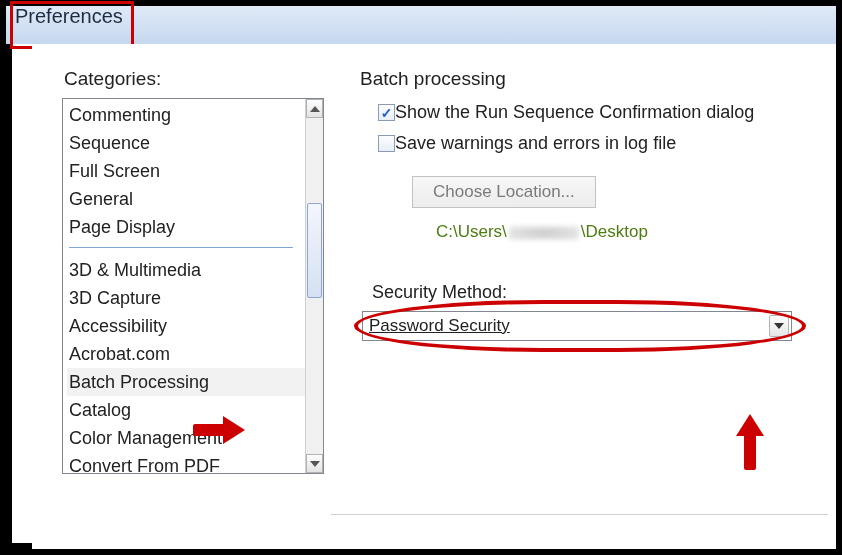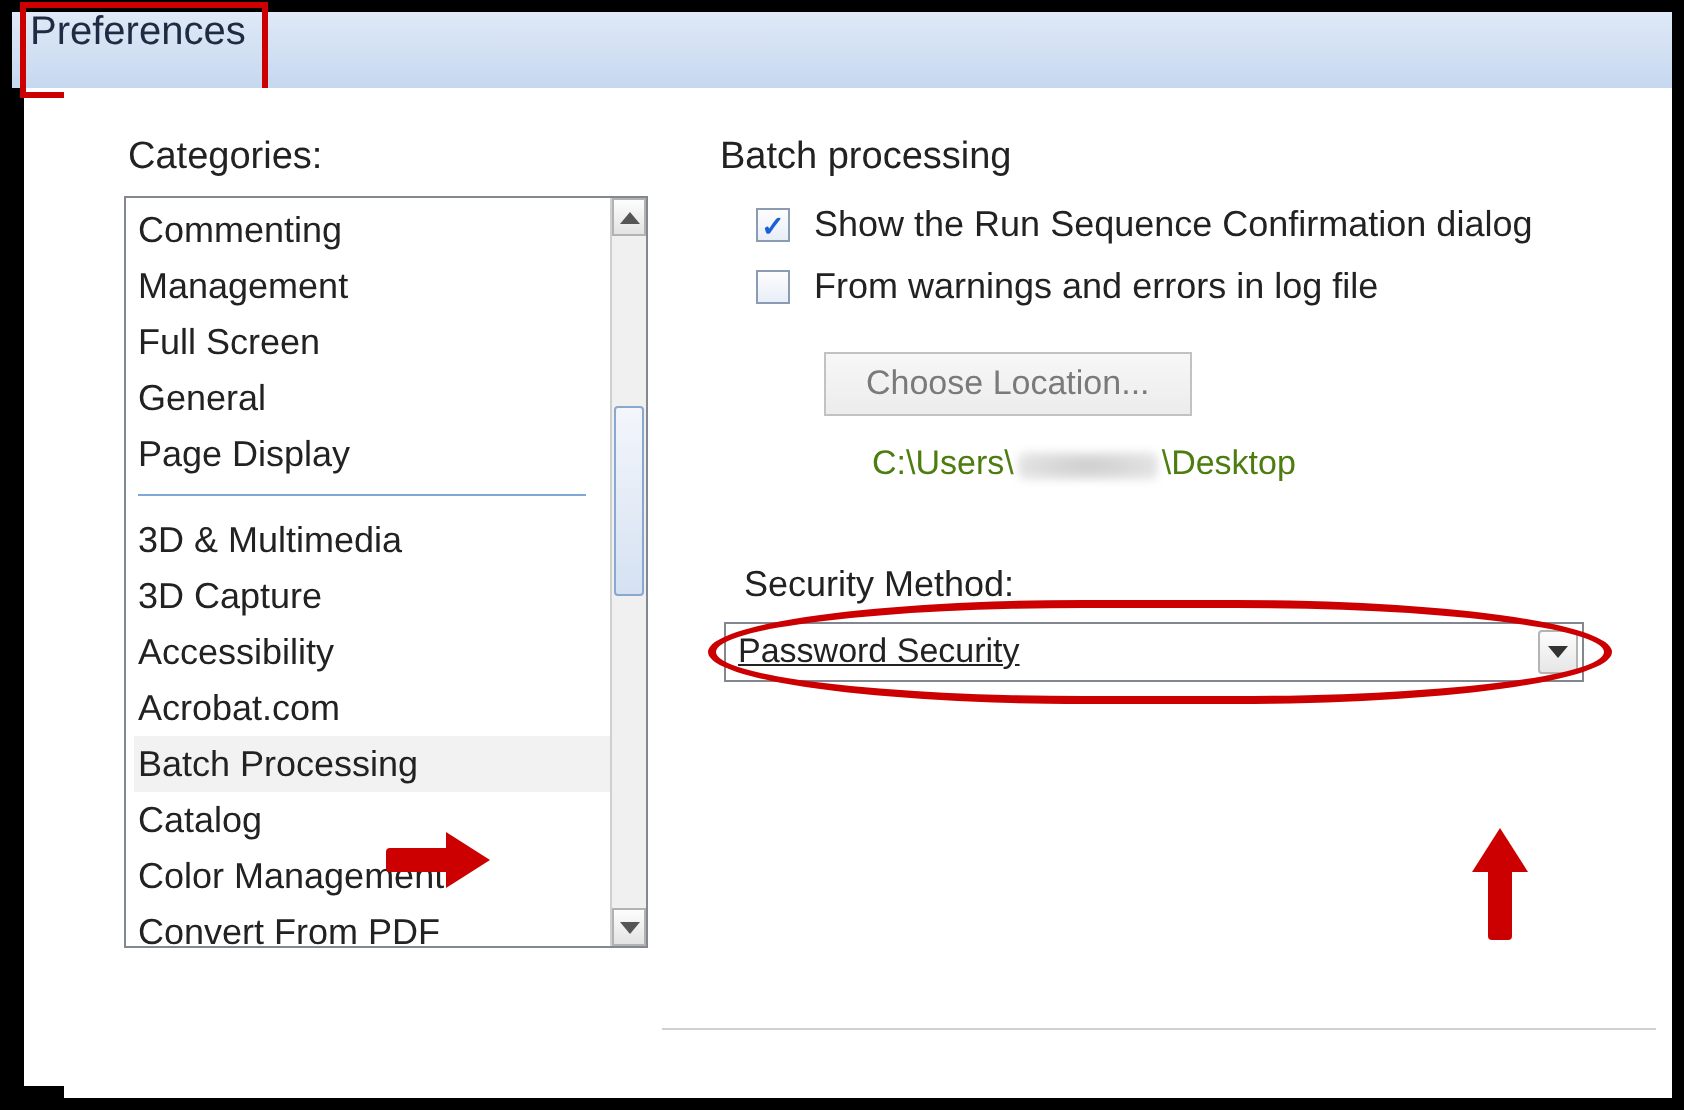--- a/index.html
+++ b/index.html
@@ -114,21 +114,21 @@
       padding: 16px 12px 0 28px;
       position: relative;
     }
     .section-title {
       font-size: 19px;
       margin: 0 0 12px 0;
     }
     .row-cb {
       display: flex;
       align-items: center;
-      gap: 12px;
+      gap: 0;
       margin: 10px 0 10px 18px;
       font-size: 18px;
     }
     .cb {
       width: 17px; height: 17px;
       border: 1px solid #8a9bb3;
       background: linear-gradient(#fdfdfd, #e8eef7);
       display: inline-flex; align-items: center; justify-content: center;
     }
     .cb.checked::after {
@@ -253,21 +253,21 @@
   </div>
 
   <div class="client">
 
     <div class="left-pane">
       <div class="cat-label">Categories:</div>
 
       <div class="listbox">
         <div class="list-items" id="list-items">
             <div class="li">Commenting</div>
-            <div class="li">Management</div>
+            <div class="li">Sequence</div>
             <div class="li">Full Screen</div>
             <div class="li">General</div>
             <div class="li">Page Display</div>
             <div class="separator"></div>
             <div class="li">3D &amp; Multimedia</div>
             <div class="li">3D Capture</div>
             <div class="li">Accessibility</div>
             <div class="li">Acrobat.com</div>
             <div class="li selected">Batch Processing</div>
             <div class="li">Catalog</div>
@@ -292,21 +292,21 @@
     <div class="right-pane">
       <div class="section-title">Batch processing</div>
 
       <div class="row-cb">
         <span class="cb checked"></span>
         <span>Show the Run Sequence Confirmation dialog</span>
       </div>
 
       <div class="row-cb">
         <span class="cb"></span>
-        <span>From warnings and errors in log file</span>
+        <span>Save warnings and errors in log file</span>
       </div>
 
       <div class="choose-btn">Choose Location...</div>
 
       <div class="path-line">
         <span>C:\Users\</span><span class="blur"></span><span>\Desktop</span>
       </div>
 
       <div class="sec-method-label">Security Method:</div>
 

